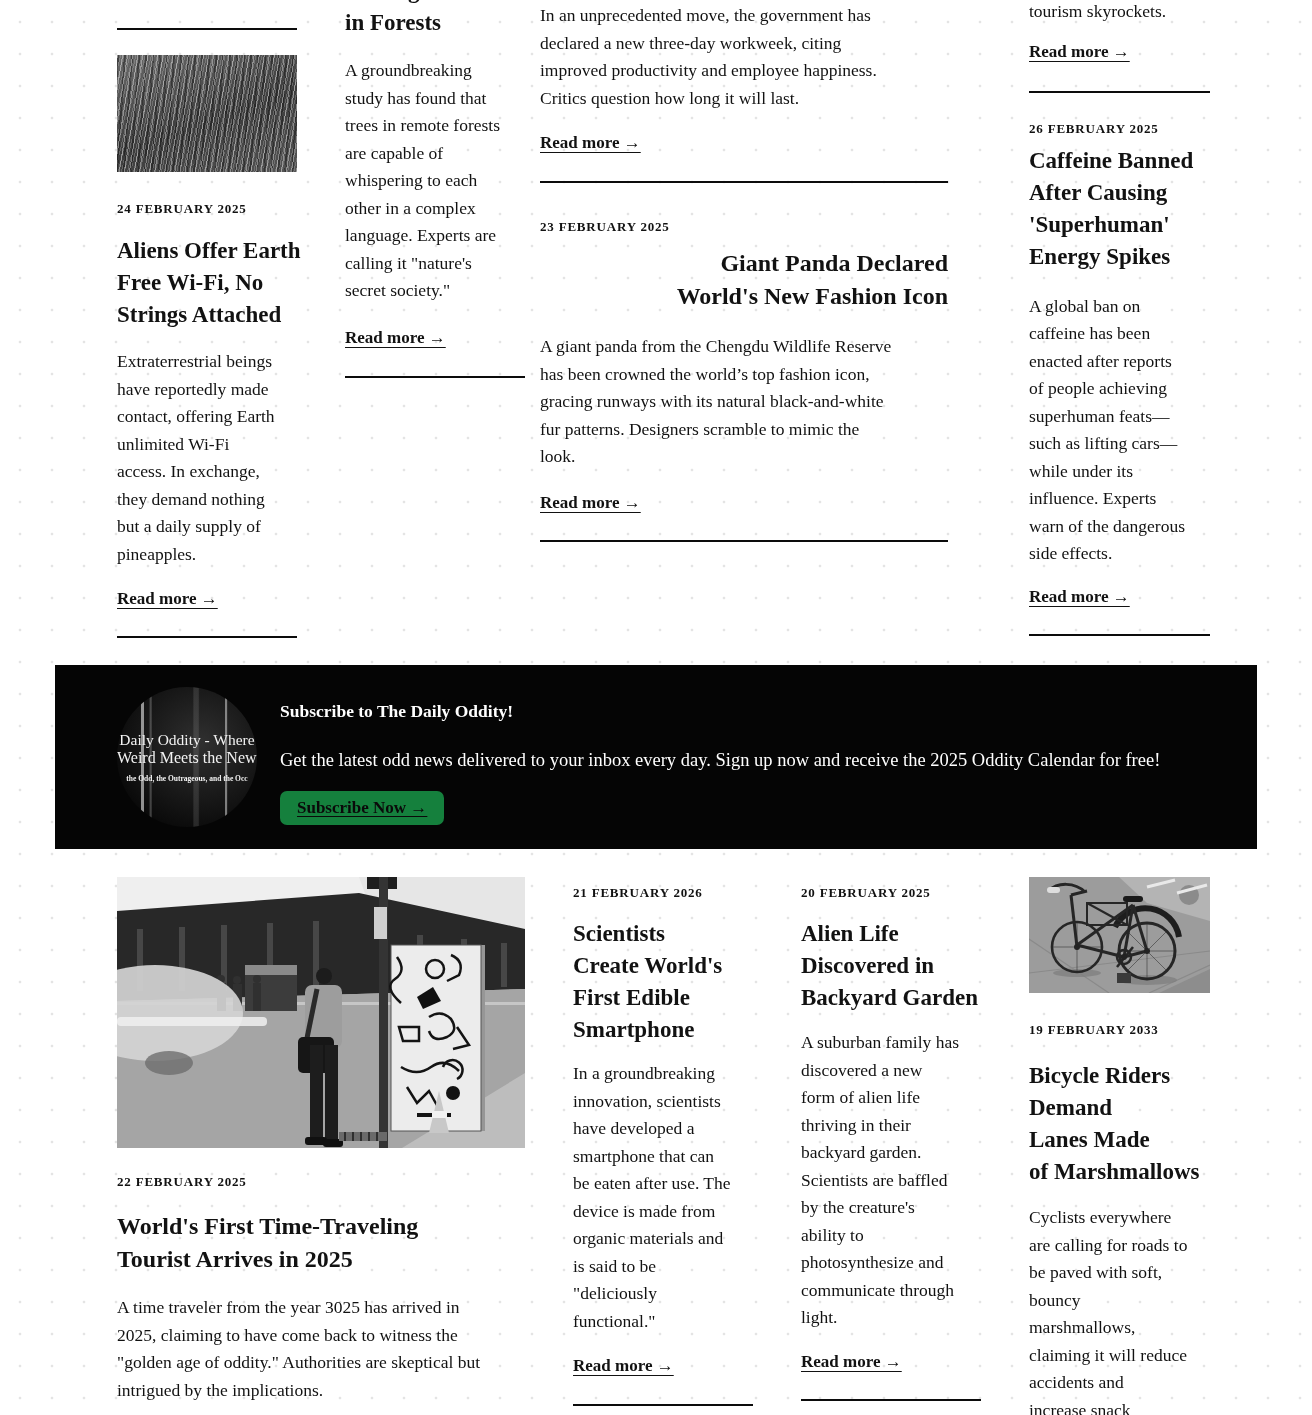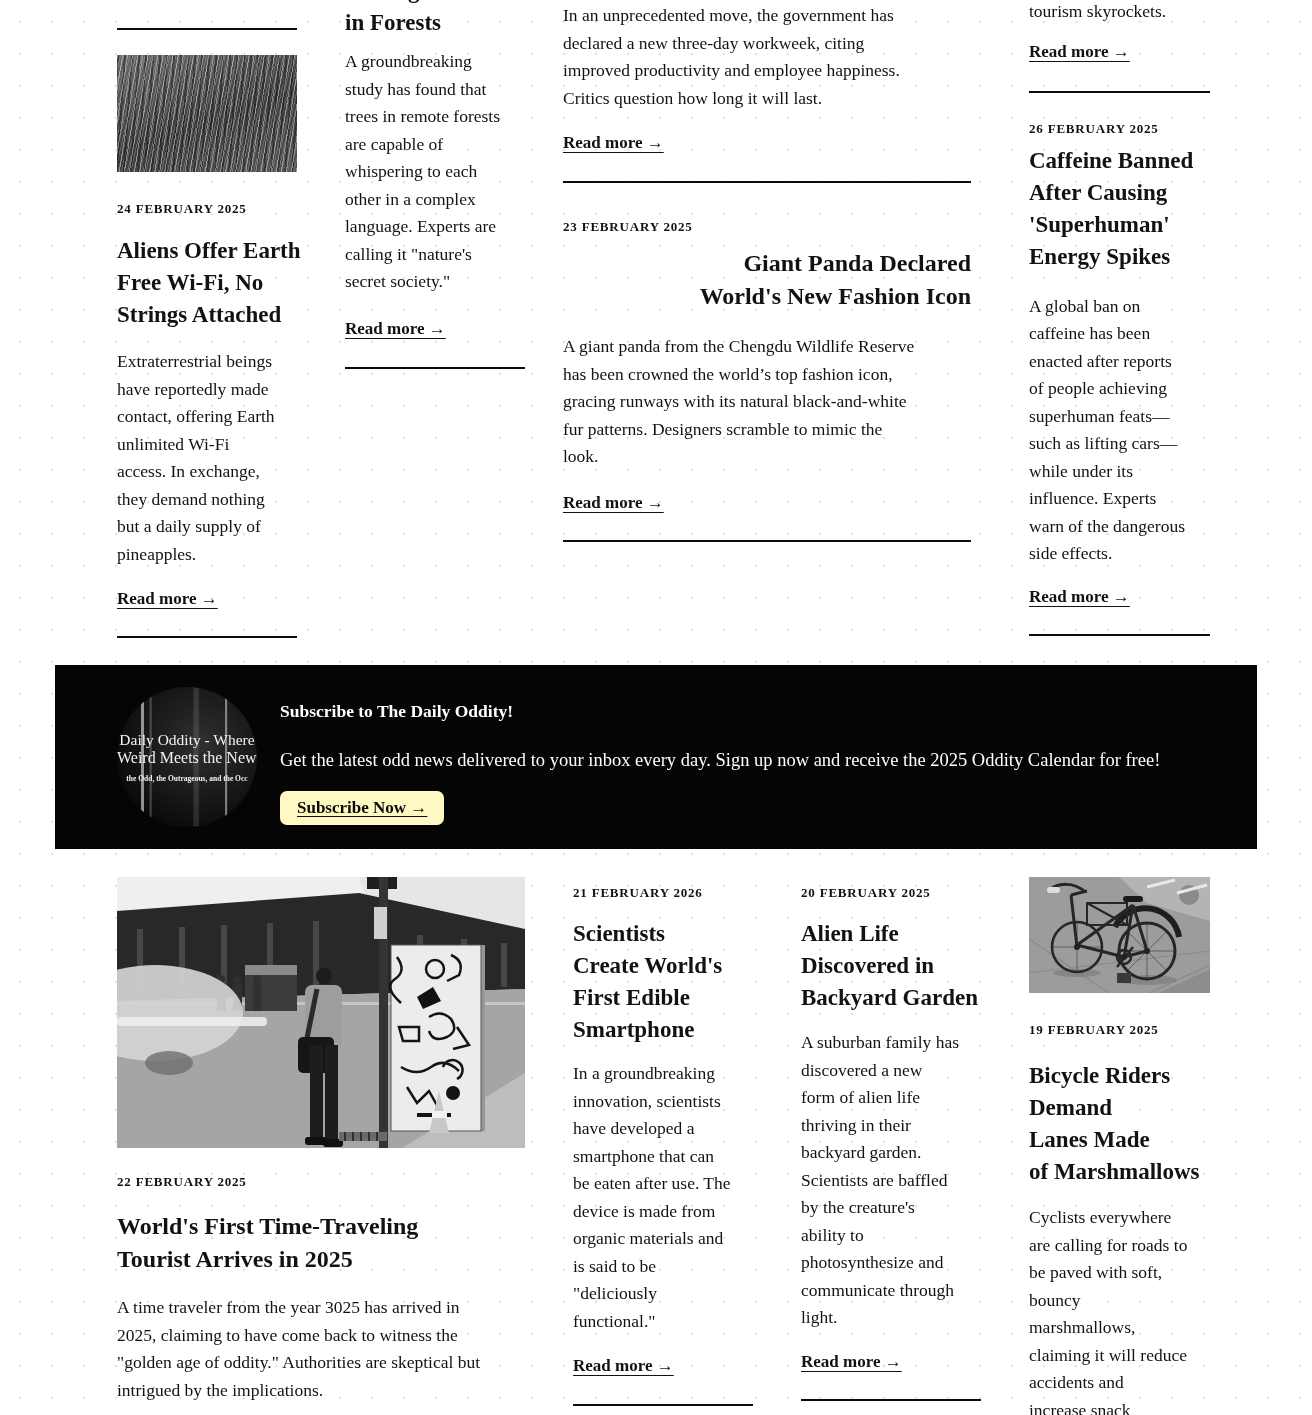--- a/index.html
+++ b/index.html
@@ -72,34 +72,34 @@
 they demand nothing
 but a daily supply of
 pineapples.</div>
     <a class="readmore" style="margin-top:21px;">Read more →</a>
     <div class="rule" style="margin-top:27px;"></div>
   </div>
 
   <div class="col" style="left:345px;width:180px;">
     <h2 class="headline" style="margin-top:-25px;">Talking Trees
 in Forests</h2>
-    <div class="bodytxt" style="margin-top:9px;">A groundbreaking
+    <div class="bodytxt" style="margin-top:18px;">A groundbreaking
 study has found that
 trees in remote forests
 are capable of
 whispering to each
 other in a complex
 language. Experts are
 calling it "nature's
 secret society."</div>
     <a class="readmore" style="margin-top:23px;">Read more →</a>
     <div class="rule" style="margin-top:28px;"></div>
   </div>
 
-  <div class="col" style="left:563px;width:408px;">
+  <div class="col" style="left:540px;width:408px;">
     <div class="bodytxt" style="margin-top:2px;">In an unprecedented move, the government has
 declared a new three-day workweek, citing
 improved productivity and employee happiness.
 Critics question how long it will last.</div>
     <a class="readmore" style="margin-top:21px;">Read more →</a>
     <div class="rule" style="margin-top:28px;"></div>
     <div class="date" style="margin-top:36px;">23 FEBRUARY 2025</div>
     <h2 class="headline big" style="margin-top:12px;text-align:right;">Giant Panda Declared
 World's New Fashion Icon</h2>
     <div class="bodytxt" style="margin-top:20px;">A giant panda from the Chengdu Wildlife Reserve
@@ -136,21 +136,21 @@
 
   <div class="banner">
     <div class="logo">
       <div class="l1">Daily Oddity - Where</div>
       <div class="l2">Weird Meets the News</div>
       <div class="l3">the Odd, the Outrageous, and the Occ</div>
     </div>
     <div class="banner-content">
       <h3 class="banner-title">Subscribe to The Daily Oddity!</h3>
       <p class="banner-text">Get the latest odd news delivered to your inbox every day. Sign up now and receive the 2025 Oddity Calendar for free!</p>
-      <button class="subscribe-btn" style="background:#fef9c3;">Subscribe Now →</button>
+      <button class="subscribe-btn" style="background:#15803d;">Subscribe Now →</button>
     </div>
   </div>
 
   <div class="col" style="left:117px;top:877px;width:408px;">
     <figure class="photo" style="height:271px;">
       <svg width="408" height="271" viewBox="0 0 408 271" xmlns="http://www.w3.org/2000/svg">
         <rect width="408" height="271" fill="#b3b3b3"></rect>
         <rect x="0" y="0" width="408" height="34" fill="#efefef"></rect>
         <polygon points="242,0 408,0 408,56 250,22" fill="#e6e6e6"></polygon>
         <polygon points="0,34 242,16 408,52 408,112 0,124" fill="#282828"></polygon>
@@ -314,21 +314,21 @@
           <line x1="88" y1="90" x2="104" y2="70" stroke-width="2.5"></line>
         </g>
         <rect x="94" y="19" width="20" height="6" rx="3" fill="#1a1a1a"></rect>
         <rect x="18" y="10" width="13" height="6" rx="3" fill="#dddddd"></rect>
         <rect x="88" y="96" width="14" height="10" fill="#3a3a3a"></rect>
         <circle cx="95" cy="80" r="3" fill="#222"></circle>
           <circle cx="118" cy="74" r="3" fill="#222"></circle>
           <circle cx="48" cy="70" r="3" fill="#222"></circle>
       </svg>
     </figure>
-    <div class="date" style="margin-top:29px;">19 FEBRUARY 2025</div>
+    <div class="date" style="margin-top:29px;">19 FEBRUARY 2033</div>
     <h2 class="headline" style="margin-top:22px;">Bicycle Riders
 Demand
 Lanes Made
 of Marshmallows</h2>
     <div class="bodytxt" style="margin-top:16px;">Cyclists everywhere
 are calling for roads to
 be paved with soft,
 bouncy
 marshmallows,
 claiming it will reduce

